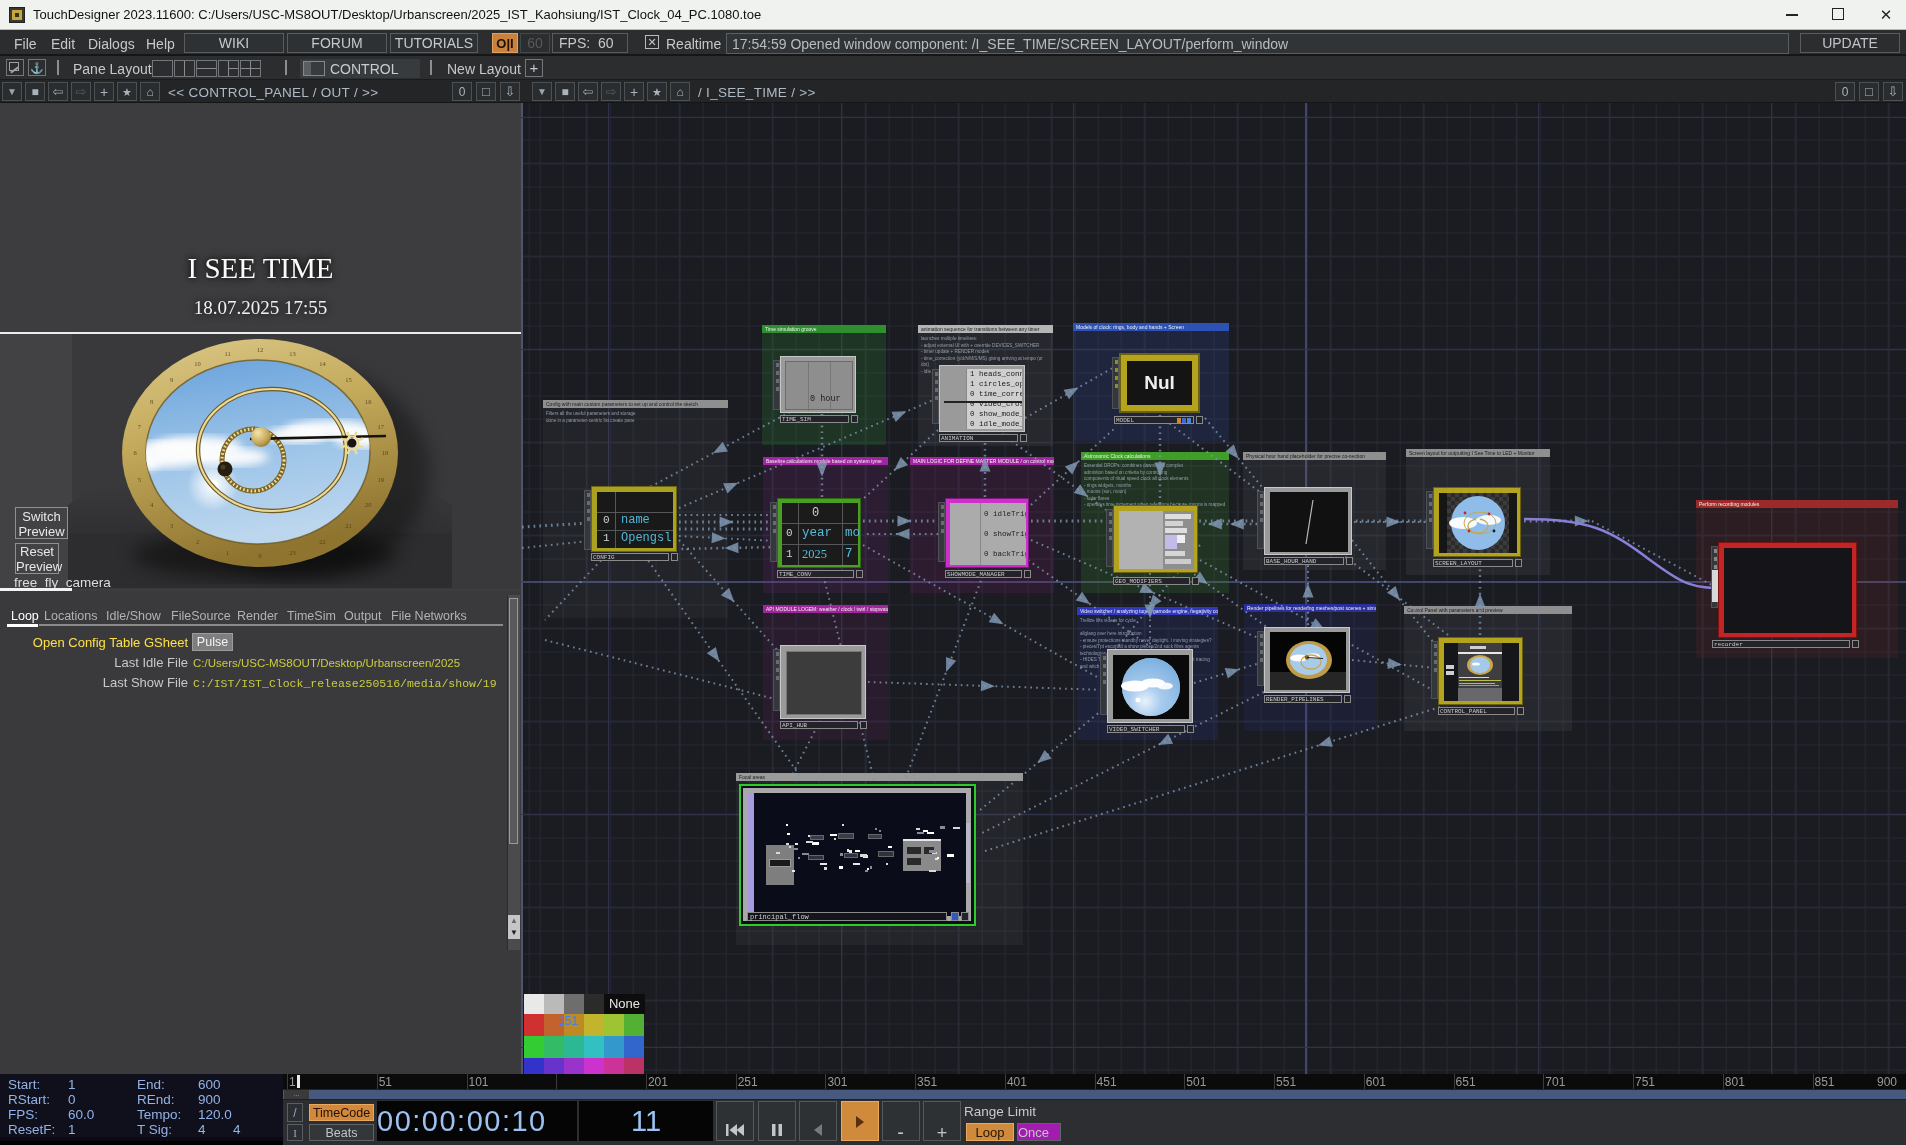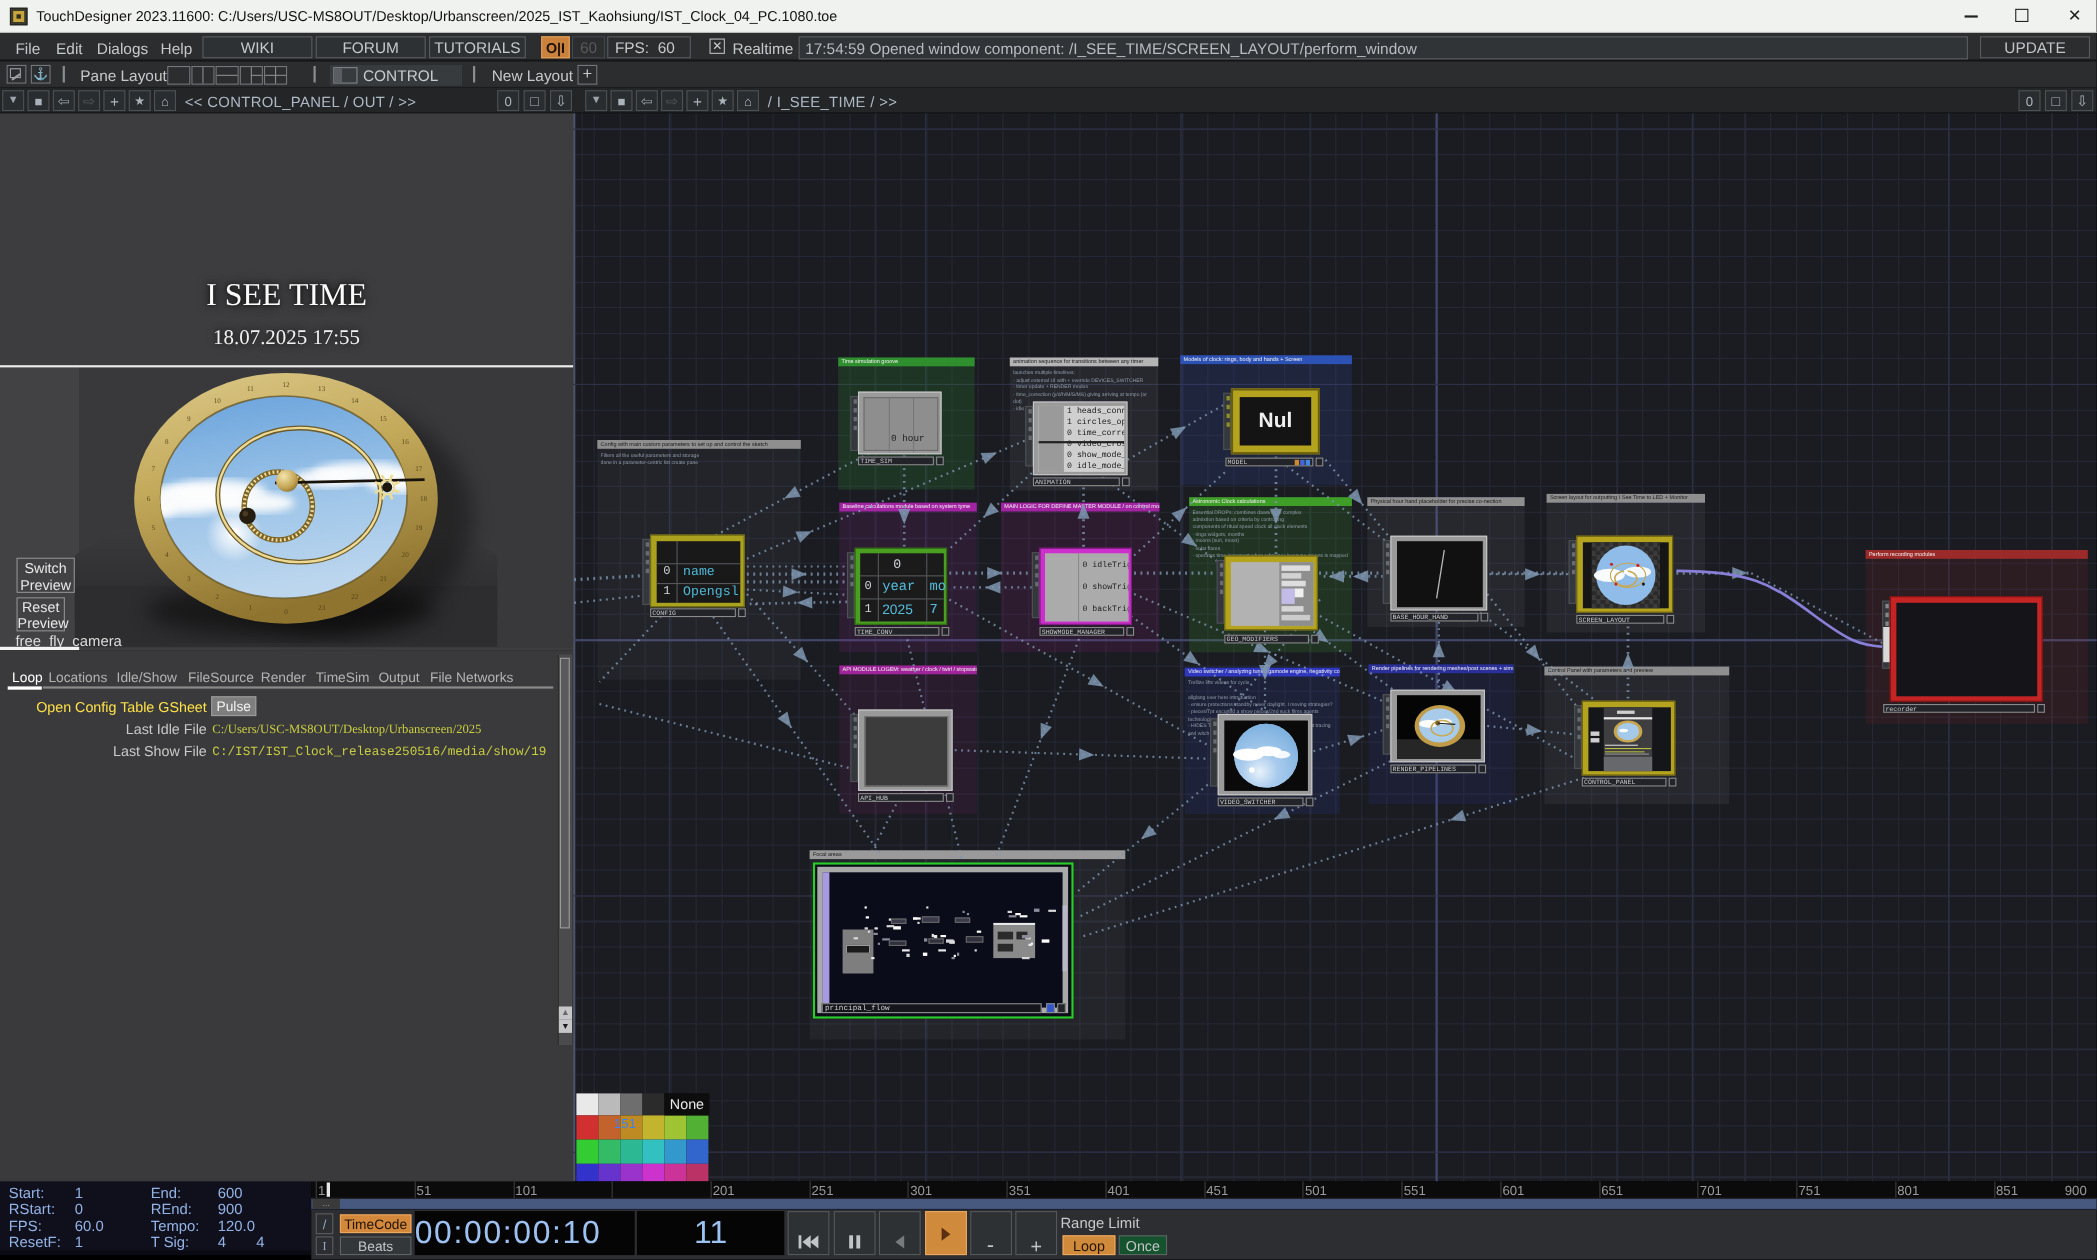--- a/index.html
+++ b/index.html
@@ -367,21 +367,21 @@
 <div class="abs" style="left:777px;top:498px;width:84px;height:70px;background:#4a9e22;border:1px solid #2e6b10">
 <div class="abs" style="left:4px;top:4px;width:76px;height:62px;background:#1b1b1b">
 <div class="abs" style="left:16px;top:0;width:1px;height:62px;background:#55575b"></div>
 <div class="abs" style="left:60px;top:0;width:1px;height:62px;background:#55575b"></div>
 <div class="abs" style="left:0;top:20px;width:76px;height:1px;background:#55575b"></div>
 <div class="abs" style="left:0;top:41px;width:76px;height:1px;background:#55575b"></div>
 <div class="abs" style="left:30px;top:3px;font-family:'Liberation Mono',monospace;font-size:12px;color:#cfd2d6">0</div>
 <div class="abs" style="left:4px;top:24px;font-family:'Liberation Mono',monospace;font-size:11px;color:#cfd2d6">0</div>
 <div class="abs" style="left:4px;top:45px;font-family:'Liberation Mono',monospace;font-size:11px;color:#cfd2d6">1</div>
 <div class="abs" style="left:20px;top:23px;font-family:'Liberation Mono',monospace;font-size:12.5px;color:#55bcdc">year</div>
-<div class="abs" style="left:20px;top:44px;font-family:Liberation Sans, sans-serif;font-size:12.5px;color:#55bcdc">2025</div>
+<div class="abs" style="left:20px;top:44px;font-family:Liberation Serif, serif;font-size:12.5px;color:#55bcdc">2025</div>
 <div class="abs" style="left:63px;top:23px;font-family:'Liberation Mono',monospace;font-size:12.5px;color:#55bcdc">mo</div>
 <div class="abs" style="left:63px;top:44px;font-family:'Liberation Mono',monospace;font-size:12.5px;color:#55bcdc">7</div>
 </div>
   </div>
 <div class="abs" style="left:777px;top:570px;width:77px;height:8px;border:1px solid #8a8a8a;background:#22242a">
     <div class="abs" style="left:1px;top:0px;font-family:'Liberation Mono',monospace;font-size:6px;line-height:8px;color:#c8c8c8;white-space:nowrap">TIME_CONV</div>
   </div>
 <div class="abs" style="left:856px;top:570px;width:7px;height:8px;border:1px solid #8a8a8a;background:#22242a"></div>
 <div class="abs" style="left:938px;top:502px;width:7px;height:60px;background:#34373c;border:1px solid #4e5156">
     <div class="abs" style="left:1.5px;top:2px;width:3px;height:4px;background:#686c72"></div>
@@ -758,21 +758,21 @@
 <div class="abs" style="left:171px;top:609px;font-size:12.5px;color:#b2b2b2">FileSource</div>
 <div class="abs" style="left:237px;top:609px;font-size:12.5px;color:#b2b2b2">Render</div>
 <div class="abs" style="left:287px;top:609px;font-size:12.5px;color:#b2b2b2">TimeSim</div>
 <div class="abs" style="left:344px;top:609px;font-size:12.5px;color:#b2b2b2">Output</div>
 <div class="abs" style="left:391px;top:609px;font-size:12.5px;color:#b2b2b2">File Networks</div>
 <div class="abs" style="left:39px;top:624px;width:464px;height:1.5px;background:#8a8a8a"></div>
 <div class="abs" style="left:7px;top:624px;width:31px;height:3px;background:#fff"></div>
 <div class="abs" style="left:0;top:635px;width:188px;text-align:right;font-size:13px;color:#fde047">Open Config Table GSheet</div>
 <div class="abs" style="left:192px;top:633px;width:41px;height:18px;background:#7e7e7e;border:1px solid #9c9c9c;color:#f2f2f2;font-size:12.5px;text-align:center;line-height:17px">Pulse</div>
 <div class="abs" style="left:0;top:655px;width:188px;text-align:right;font-size:13px;color:#c9c9c9">Last Idle File</div>
-<div class="abs" style="left:193px;top:656.5px;font-family:Liberation Serif, serif;font-size:11.5px;color:#c9cd41">C:/Users/USC-MS8OUT/Desktop/Urbanscreen/2025</div>
+<div class="abs" style="left:193px;top:656.5px;font-family:Liberation Sans, sans-serif;font-size:11.5px;color:#c9cd41">C:/Users/USC-MS8OUT/Desktop/Urbanscreen/2025</div>
 <div class="abs" style="left:0;top:675px;width:188px;text-align:right;font-size:13px;color:#c9c9c9">Last Show File</div>
 <div class="abs" style="left:193px;top:676.5px;font-family:'Liberation Mono',monospace;font-size:11.5px;color:#c9cd41">C:/IST/IST_Clock_release250516/media/show/19</div>
 <div class="abs" style="left:507px;top:595px;width:13px;height:355px;background:#4b4b4d;border-left:1px solid #2a2a2a"></div>
 <div class="abs" style="left:509px;top:598px;width:9px;height:246px;border:1px solid #9a9a9a;background:#5a5a5c"></div>
 <div class="abs" style="left:508px;top:915px;width:12px;height:12px;background:#c6c6c8;color:#6a6a6a;font-size:8px;text-align:center;line-height:12px">▲</div>
 <div class="abs" style="left:508px;top:927px;width:12px;height:12px;background:#c6c6c8;color:#1a1a1a;font-size:8px;text-align:center;line-height:12px">▼</div>
 <div class="abs" style="left:0;top:1074px;width:283px;height:67px;background:#10101c;border-bottom:4px solid #0a0a12"></div>
 <div class="abs" style="left:8px;top:1077px;font-size:13.5px;color:#93b3e6">Start:</div>
 <div class="abs" style="left:68px;top:1077px;font-size:13.5px;color:#93b3e6">1</div>
 <div class="abs" style="left:137px;top:1077px;font-size:13.5px;color:#93b3e6">End:</div>
@@ -850,12 +850,12 @@
 <div class="abs" style="left:799px;top:1101px;width:38px;height:40px;background:#2e3134;border:1px solid #55585b;text-align:center;line-height:36px;padding-top:12px"><svg width="12" height="14" viewBox="0 0 12 14">
       <polygon points="10,1 2,7 10,13" fill="#77797c"></polygon>
     </svg></div>
 <div class="abs" style="left:881.5px;top:1101px;width:38px;height:40px;background:#2e3134;border:1px solid #55585b;text-align:center;line-height:36px;padding-top:12px"><span style="color:#c2c5c8;font-size:20px;line-height:36px">-</span></div>
 <div class="abs" style="left:923px;top:1101px;width:38px;height:40px;background:#2e3134;border:1px solid #55585b;text-align:center;line-height:36px;padding-top:12px"><span style="color:#c2c5c8;font-size:18px;line-height:38px">+</span></div>
 <div class="abs" style="left:840.5px;top:1101px;width:38px;height:40px;background:#d08a3c;border:1px solid #e8a860;text-align:center;padding-top:13px"><svg width="10" height="14" viewBox="0 0 10 14">
       <polygon points="1,1 9,7 1,13" fill="#5a2e10"></polygon>
     </svg></div>
 <div class="abs" style="left:964px;top:1104px;font-size:13.5px;color:#c9c9c9">Range Limit</div>
 <div class="abs" style="left:966px;top:1123px;width:48px;height:18px;background:#d08a3c;border:1px solid #e8a860;color:#241505;font-size:13px;text-align:center;line-height:17px">Loop</div>
-<div class="abs" style="left:1017px;top:1123px;width:44px;height:18px;background:#14532d;border:1px solid #606366;color:#c2c5c8;font-size:13px;text-align:center;line-height:17px">Once</div>
+<div class="abs" style="left:1017px;top:1123px;width:44px;height:18px;background:#a21caf;border:1px solid #606366;color:#c2c5c8;font-size:13px;text-align:left;line-height:17px">Once</div>
 </body></html>

